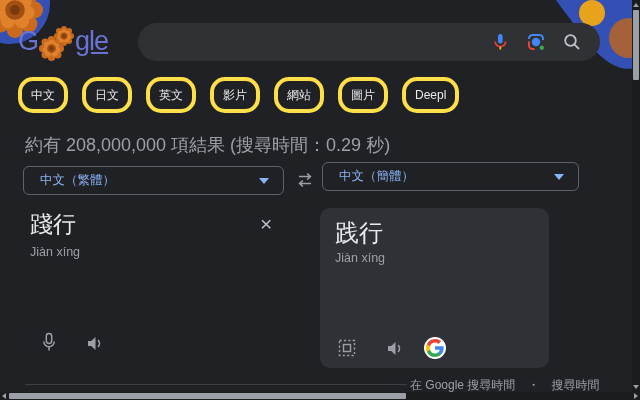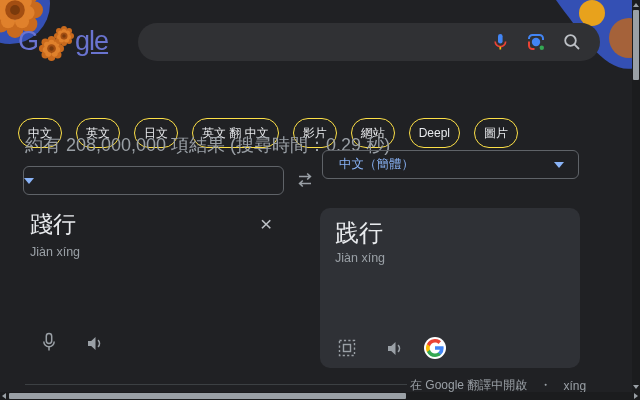--- a/index.html
+++ b/index.html
@@ -21,41 +21,41 @@
   .logo .fA{width:25px;height:25px;transform:translate(1px,7px);}
   .logo .fB{width:20px;height:20px;transform:translate(-9px,-5px);}
   .logo .suffix{margin-left:-8px;text-decoration:underline;}
 
   .search-bar{left:138px;top:23px;width:462px;height:38px;border-radius:19px;background:#303134;}
   .sb-icon{position:absolute;top:9px;width:20px;height:20px;cursor:pointer;}
   .sb-mic{left:352px;} .sb-lens{left:388px;} .sb-search{left:424px;}
 
   
   .tabs{left:18px;top:77px;display:flex;gap:14px;}
-  .tab{height:28px;padding:0 9px;border:1px solid #fde047;border-radius:15px;
-       display:flex;align-items:center;color:#e8eaed;font-size:12px;white-space:nowrap;cursor:pointer;margin-top:41px;}
+  .tab{height:28px;padding:0 9px;border:4px solid #fde047;border-radius:15px;
+       display:flex;align-items:center;color:#e8eaed;font-size:12px;white-space:nowrap;cursor:pointer;}
 
   
   .stats{left:25px;top:133px;font-size:18px;color:#9aa0a6;}
 
   
   .lang-select{height:27px;border:1px solid #5f6368;border-radius:6px;display:flex;
                align-items:center;color:#8ab4f8;font-size:12.5px;cursor:pointer;}
   .sel-src{left:23px;top:166px;width:259px;}
-  .sel-tgt{left:322px;top:150px;width:255px;justify-content:flex-end;}
+  .sel-tgt{left:322px;top:162px;width:255px;justify-content:flex-end;}
   .lang-select .lbl{padding-left:16px;flex:1;}
   .caret{width:0;height:0;border-left:5px solid transparent;border-right:5px solid transparent;
          border-top:6px solid #8ab4f8;margin-right:14px;}
   .swap{left:295px;top:170px;width:20px;height:20px;cursor:pointer;}
 
   .src-text{left:30px;top:209px;font-size:23px;color:#e8eaed;}
   .src-pinyin{left:30px;top:245px;font-size:12.5px;color:#9aa0a6;}
   .clear-x{left:260px;top:213px;font-size:21px;color:#bdc1c6;cursor:pointer;line-height:1;}
 
-  .tgt-card{left:320px;top:208px;width:260px;height:160px;background:#2f3136;border-radius:10px;}
+  .tgt-card{left:320px;top:208px;width:229px;height:160px;background:#2f3136;border-radius:10px;}
   .tgt-text{left:15px;top:9px;font-size:24px;color:#e8eaed;position:absolute;}
   .tgt-pinyin{left:15px;top:43px;font-size:12.5px;color:#9aa0a6;position:absolute;}
   .card-ic{position:absolute;cursor:pointer;}
   .ic-copy{left:18px;top:131px;width:18px;height:18px;}
   .ic-tspk{left:66px;top:132px;width:19px;height:17px;}
   .ic-g{left:104px;top:129px;width:22px;height:22px;}
 
   .ic-smic{left:41px;top:332px;width:16px;height:22px;cursor:pointer;}
   .ic-sspk{left:86px;top:335px;width:19px;height:17px;cursor:pointer;}
 
@@ -176,45 +176,43 @@
     <circle cx="8.5" cy="8.5" r="5.3" fill="none" stroke="#bdc1c6" stroke-width="1.8"></circle>
     <line x1="12.6" y1="12.6" x2="17" y2="17" stroke="#bdc1c6" stroke-width="1.8"></line>
   </svg>
 </div>
 
 <div class="abs tabs">
   <div class="tab">
       <span>中文</span>
     </div>
   <div class="tab">
+      <span>日文</span>
+    </div>
+  <div class="tab">
       <span>英文</span>
     </div>
   <div class="tab">
-      <span>日文</span>
-    </div>
-  <div class="tab">
-      <span>英文 翻 中文</span>
-    </div>
-  <div class="tab">
       <span>影片</span>
     </div>
   <div class="tab">
       <span>網站</span>
     </div>
   <div class="tab">
+      <span>圖片</span>
+    </div>
+  <div class="tab">
       <span>Deepl</span>
     </div>
-  <div class="tab">
-      <span>圖片</span>
-    </div>
 </div>
 
 <div class="abs stats">約有 208,000,000 項結果 (搜尋時間：0.29 秒)</div>
 
 <div class="abs lang-select sel-src">
+  <span class="lbl">中文（繁體）</span>
   <span class="caret"></span>
 </div>
 
 <svg class="abs swap" viewBox="0 0 20 20">
   <g stroke="#9aa0a6" stroke-width="1.6" fill="none">
     <path d="M4,6.5 H15 M12.2,3.5 L15.4,6.5 L12.2,9.5"></path>
     <path d="M16,13.5 H5 M7.8,10.5 L4.6,13.5 L7.8,16.5"></path>
   </g>
 </svg>
 
@@ -253,23 +251,23 @@
   <path d="M2.8,9.5 a5.2,5.2 0 0 0 10.4,0" fill="none" stroke="#9aa0a6" stroke-width="1.5"></path>
   <line x1="8" y1="15" x2="8" y2="18.5" stroke="#9aa0a6" stroke-width="1.5"></line>
 </svg>
 <svg class="abs ic-sspk" viewBox="0 0 19 17">
   <path d="M2,6 H5.2 L9.5,2 V15 L5.2,11 H2 Z" fill="#9aa0a6"></path>
   <path d="M12,5.2 a4.3,4.3 0 0 1 0,6.6" fill="none" stroke="#9aa0a6" stroke-width="1.5"></path>
 </svg>
 
 <div class="abs divider"></div>
 <div class="abs footer">
-  <span class="link">在 Google 翻譯中開啟</span>
+  <span class="link">在 Google 搜尋時間</span>
   <span>・</span>
-  <span class="link">xíng</span>
+  <span class="link">搜尋時間</span>
 </div>
 
 <div class="abs vscroll">
   <div class="arr arr-up"></div>
   <div class="vthumb"></div>
   <div class="arr arr-down"></div>
 </div>
 <div class="abs hscroll">
   <div class="arr arr-left"></div>
   <div class="hthumb"></div>

